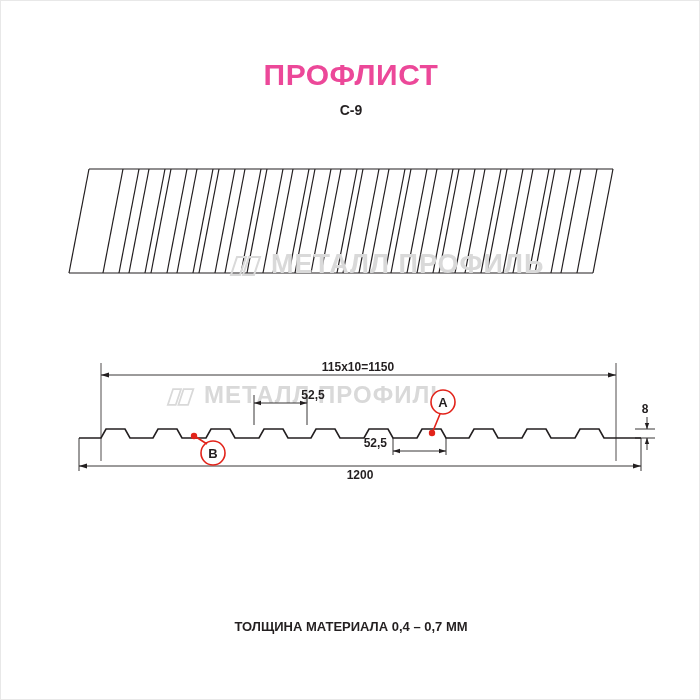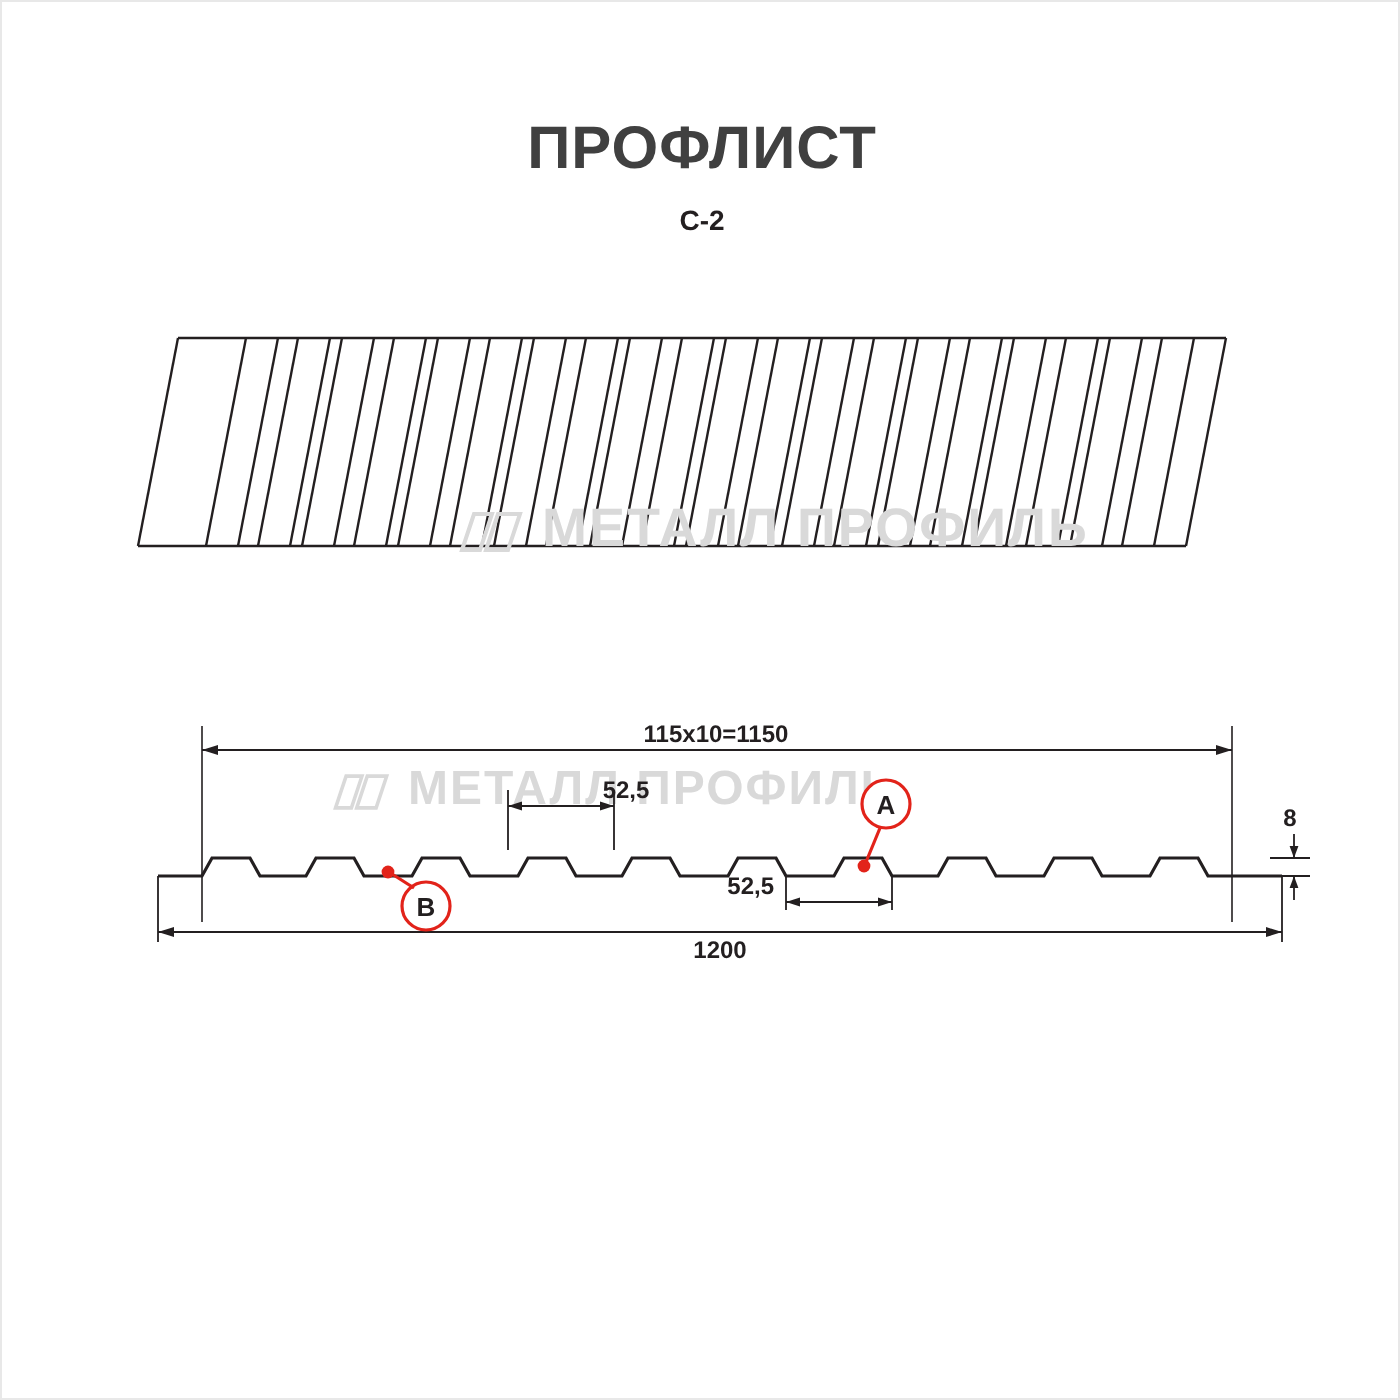--- a/index.html
+++ b/index.html
@@ -24,21 +24,21 @@
   }
   .title {
     position: absolute;
     top: 57px;
     left: 0;
     width: 700px;
     text-align: center;
     font-size: 30px;
     font-weight: bold;
     letter-spacing: 0.5px;
-    color: #404040;
+    color: #ec4899;
   }
   .subtitle {
     position: absolute;
     top: 101px;
     left: 0;
     width: 700px;
     text-align: center;
     font-size: 14px;
     font-weight: bold;
     color: #231f20;
@@ -98,21 +98,21 @@
     font-family: "Liberation Sans", sans-serif;
     fill: #231f20;
   }
 </style>
 </head>
 <body>
 
 <div class="page">
 
   <div class="title">ПРОФЛИСТ</div>
-  <div class="subtitle">С-2</div>
+  <div class="subtitle">С-9</div>
 
   <div class="iso-wrap">
     <svg width="580" height="180" viewBox="0 0 580 180">
       <g fill="none" stroke="#231f20" stroke-width="1.2" stroke-linejoin="miter">
 
         <path d="M28 38 L552 38"></path>
 
         <path d="M8 142 L532 142"></path>
 
         <path d="M28 38 L8 142"></path>
@@ -262,14 +262,15 @@
       <g>
         <circle cx="172" cy="110" r="12" fill="#ffffff" stroke="#e2231a" stroke-width="1.6"></circle>
         <text x="172" y="115" font-size="13" text-anchor="middle" fill="#231f20">B</text>
         <line x1="166" y1="101" x2="155" y2="94" stroke="#e2231a" stroke-width="1.6"></line>
         <circle cx="153" cy="93" r="3.2" fill="#e2231a"></circle>
       </g>
 
     </svg>
   </div>
 
+  <div class="footer-note">ТОЛЩИНА МАТЕРИАЛА 0,4 – 0,7 ММ</div>
 
 </div>
 
 </body></html>

